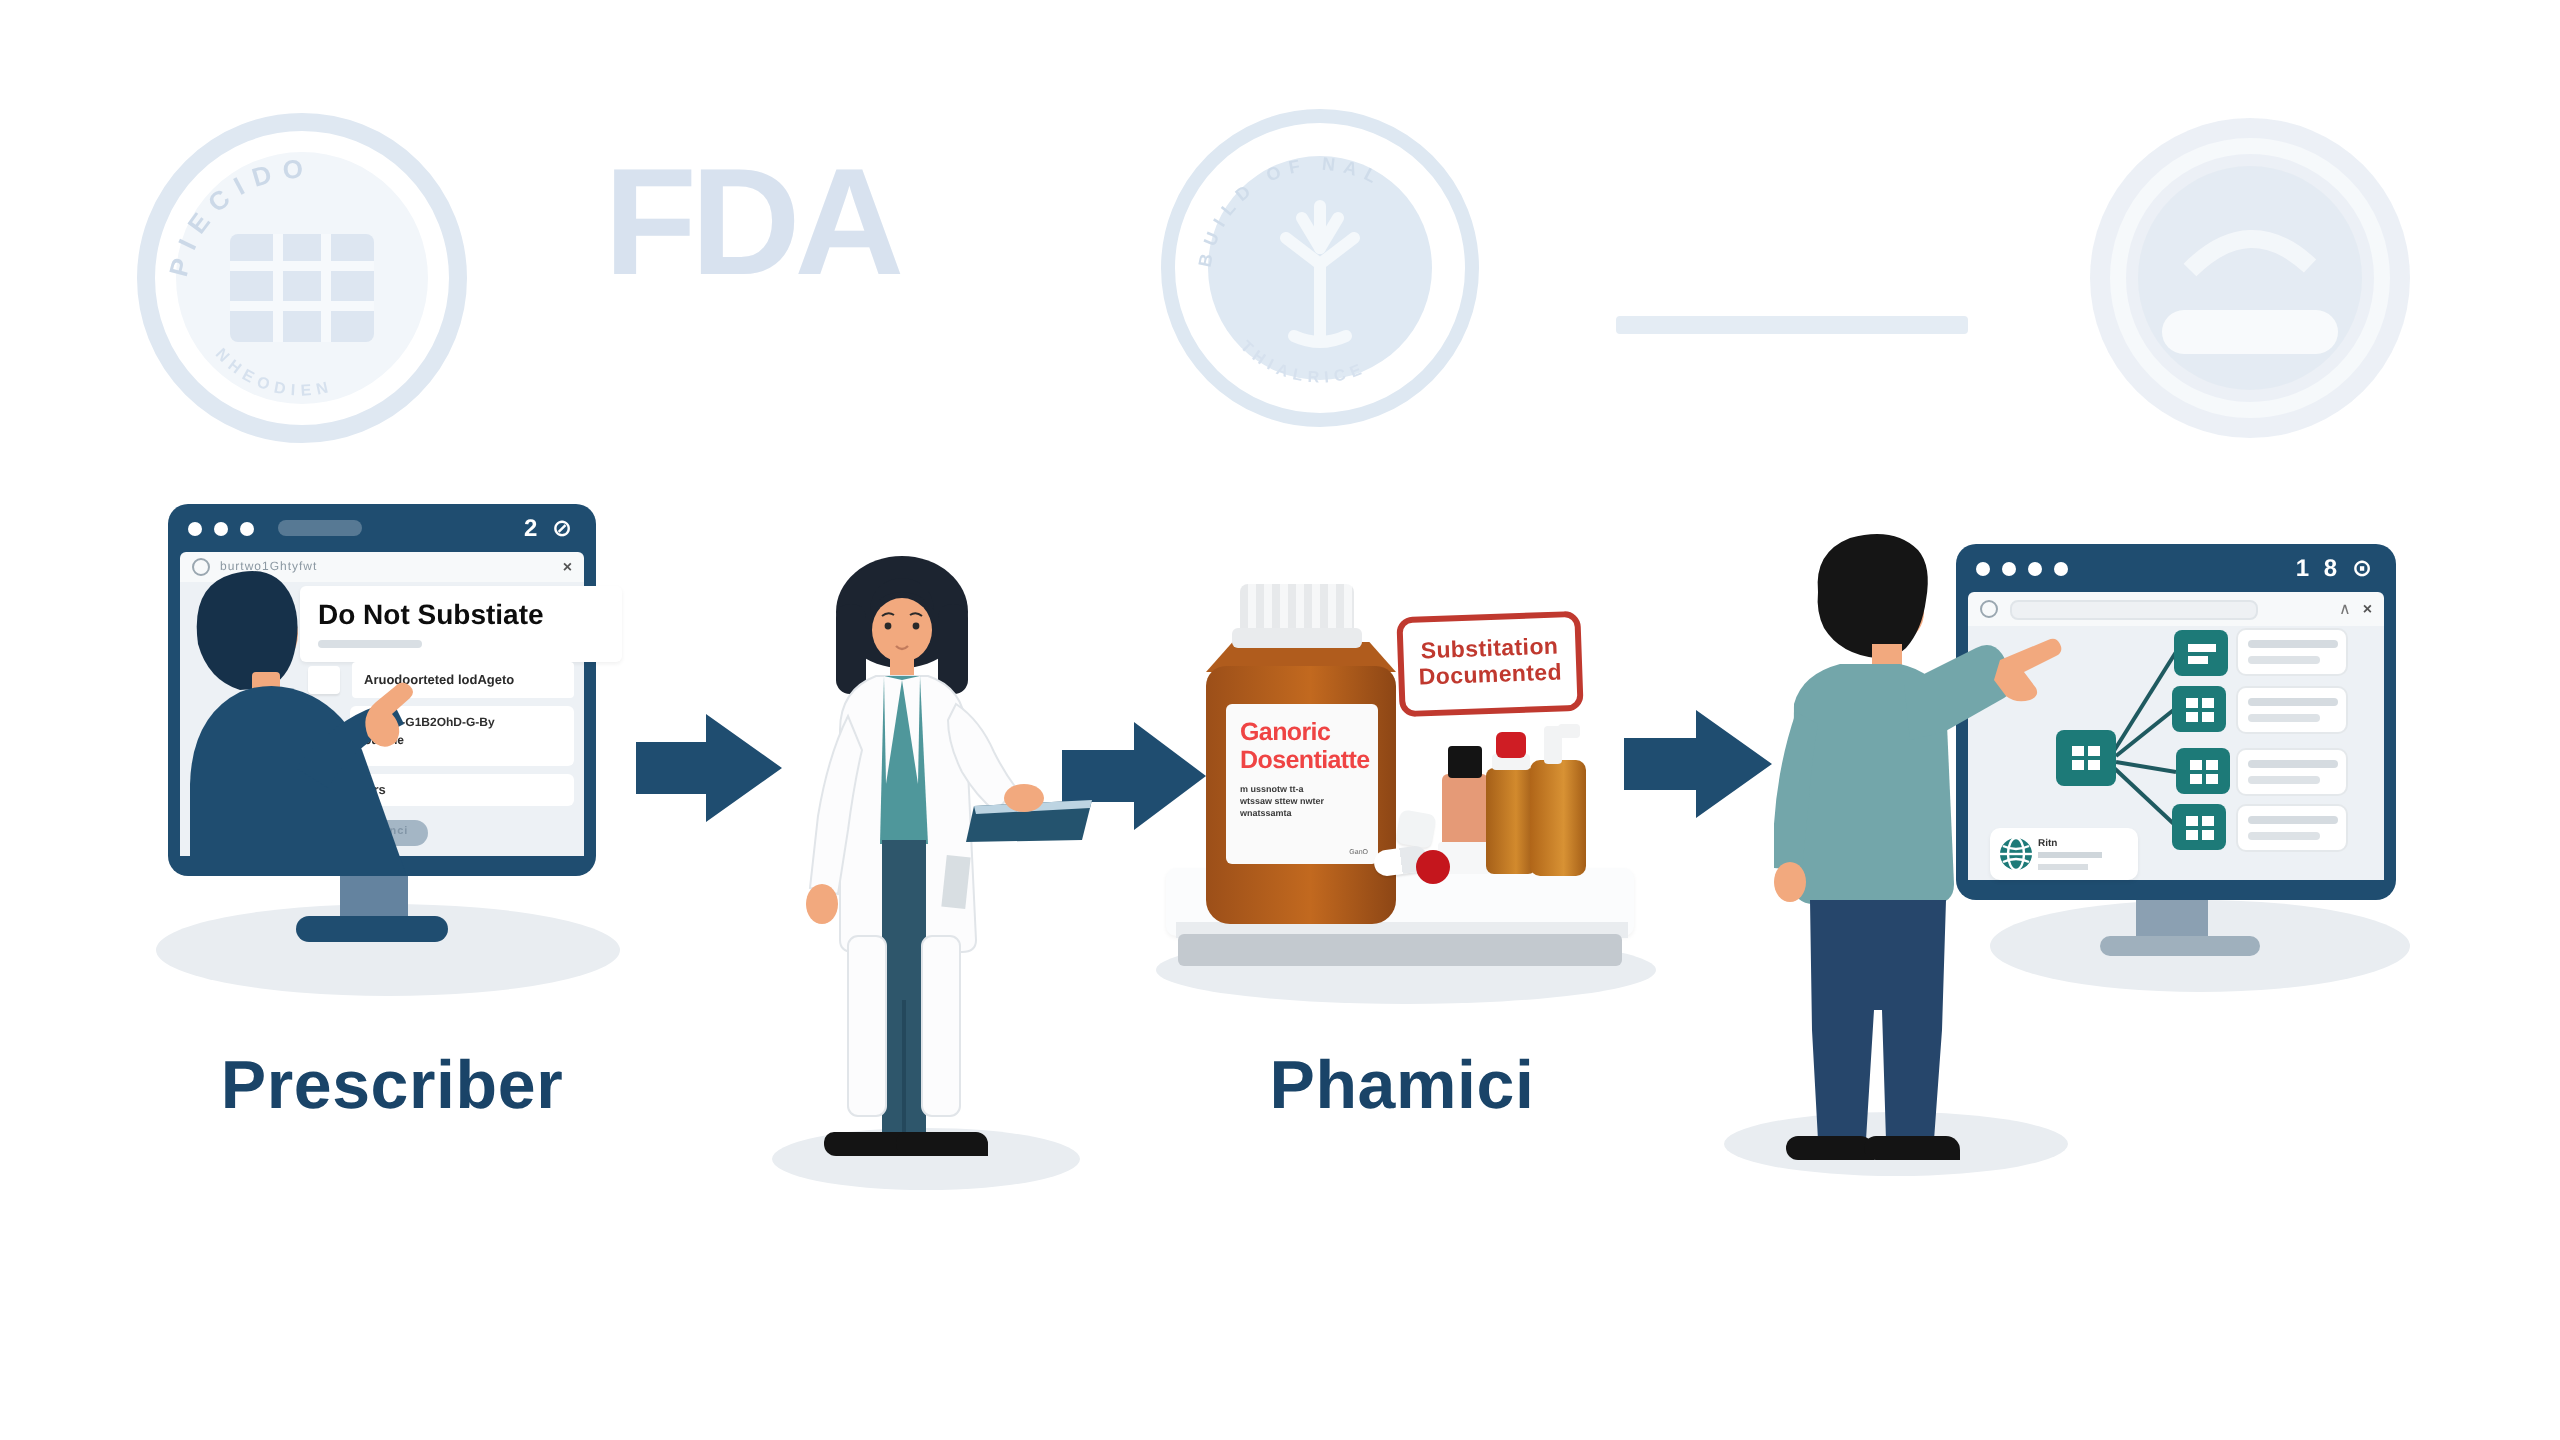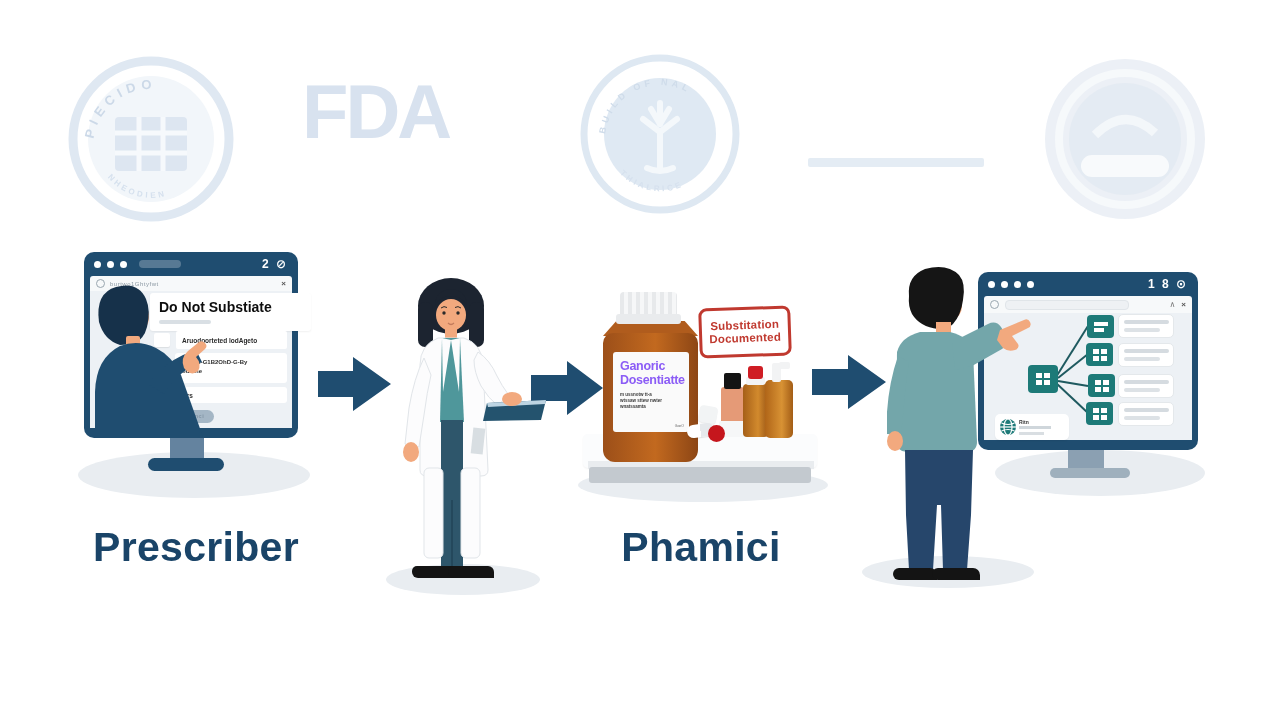--- a/index.html
+++ b/index.html
@@ -78,21 +78,21 @@
   .tray-front{left:588px;top:461px;width:226px;height:8px;background:#e9ecef;}
   .tray-base{left:589px;top:467px;width:222px;height:16px;background:#c3c9cf;border-radius:3px;}
   .b-cap{left:620px;top:292px;width:57px;height:25px;border-radius:4px 4px 0 0;
          background:repeating-linear-gradient(90deg,#e7e9eb 0 4px,#f6f7f8 4px 8px);}
   .b-lip{left:616px;top:314px;width:65px;height:10px;background:#e9ebed;border-radius:3px;}
   .b-neck{left:603px;top:321px;width:95px;height:15px;background:#b05c1d;
           clip-path:polygon(0 100%,14% 0,86% 0,100% 100%);}
   .b-body{left:603px;top:333px;width:95px;height:129px;border-radius:10px 10px 12px 12px;
           background:linear-gradient(90deg,#9c4f19 0%,#c2691f 55%,#8d4615 100%);}
   .b-label{left:613px;top:352px;width:76px;height:80px;background:#fafafa;border-radius:3px;padding:7px 0 0 7px;box-sizing:border-box;}
-  .b-l1,.b-l2{font-size:12.5px;font-weight:800;color:#8b5cf6;line-height:14px;letter-spacing:-.3px;}
+  .b-l1,.b-l2{font-size:12.5px;font-weight:800;color:#ef4444;line-height:14px;letter-spacing:-.3px;}
   .b-fine{font-size:4.5px;font-weight:700;color:#3a3a3a;line-height:6px;margin-top:5px;}
   .b-corner{position:absolute;right:5px;bottom:4px;font-size:3.5px;color:#666;}
   .stamp{left:699px;top:307px;width:86px;height:44px;border:3px solid #c0392f;border-radius:8px;
          transform:rotate(-2deg);display:flex;flex-direction:column;align-items:center;justify-content:center;background:rgba(255,255,255,.6);}
   .stamp div{font-size:11.5px;font-weight:700;color:#c0392f;line-height:13px;letter-spacing:.2px;}
   .sb-a-cap{left:724px;top:373px;width:17px;height:16px;background:#141414;border-radius:2px;}
   .sb-a-body{left:721px;top:387px;width:23px;height:38px;background:#e59a77;border-radius:3px;}
   .sb-a-box{left:719px;top:421px;width:26px;height:16px;background:#f6f7f8;border-radius:2px;}
   .sb-b-cap{left:748px;top:366px;width:15px;height:13px;background:#cf1d24;border-radius:3px;}
   .sb-b-ring{left:746px;top:377px;width:19px;height:8px;background:#f3f4f5;border-radius:2px;}
@@ -101,21 +101,21 @@
   .sb-c-stem{left:772px;top:363px;width:9px;height:19px;background:#f2f3f4;border-radius:2px;}
   .sb-c-noz{left:779px;top:362px;width:11px;height:7px;background:#f2f3f4;border-radius:2px;}
   .sb-c-body{left:765px;top:380px;width:28px;height:58px;border-radius:5px;
              background:linear-gradient(90deg,#b06518,#d89234 60%,#a35d16);}
   .pill-cap{left:687px;top:424px;width:27px;height:13px;border-radius:7px;transform:rotate(-8deg);
             background:linear-gradient(90deg,#ffffff 50%,#e6e9ec 50%);box-shadow:0 1px 1px rgba(0,0,0,.1);}
   .pill-tab{left:699px;top:406px;width:18px;height:17px;background:#f2f4f5;border-radius:4px;transform:rotate(10deg);box-shadow:0 1px 1px rgba(0,0,0,.08);}
   .pill-red{left:708px;top:425px;width:17px;height:17px;background:#c5161d;border-radius:50%;}
 
   
-  .step-label{position:absolute;width:220px;text-align:center;font-size:41px;font-weight:800;color:#1a4468;z-index:6;letter-spacing:.3px;}
+  .step-label{position:absolute;width:220px;text-align:center;font-size:34px;font-weight:800;color:#1a4468;z-index:6;letter-spacing:.3px;}
 
   
   .overlay{position:absolute;left:0;top:0;z-index:5;pointer-events:none;}
 </style>
 </head>
 <body>
 
 <div class="canvas">
 
   <svg class="wm" style="left:66px;top:54px" width="170" height="170" viewBox="-85 -85 170 170">

